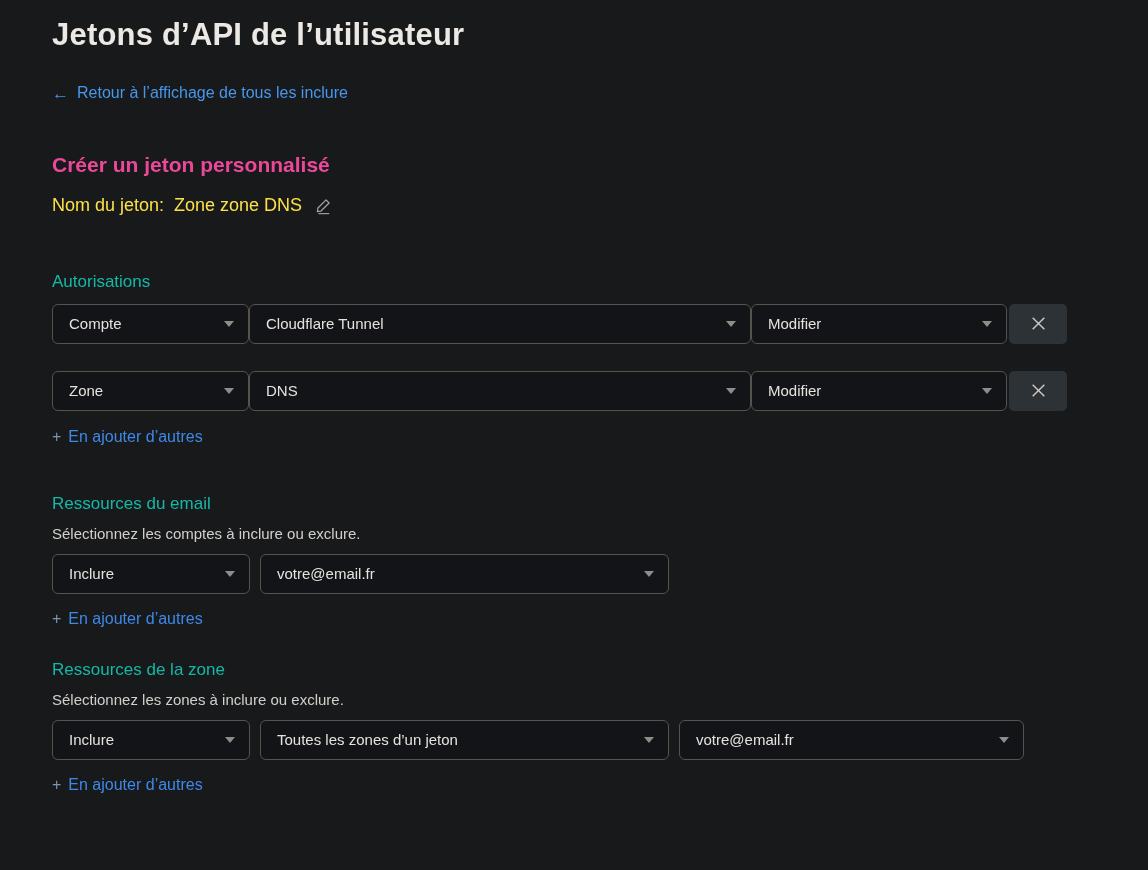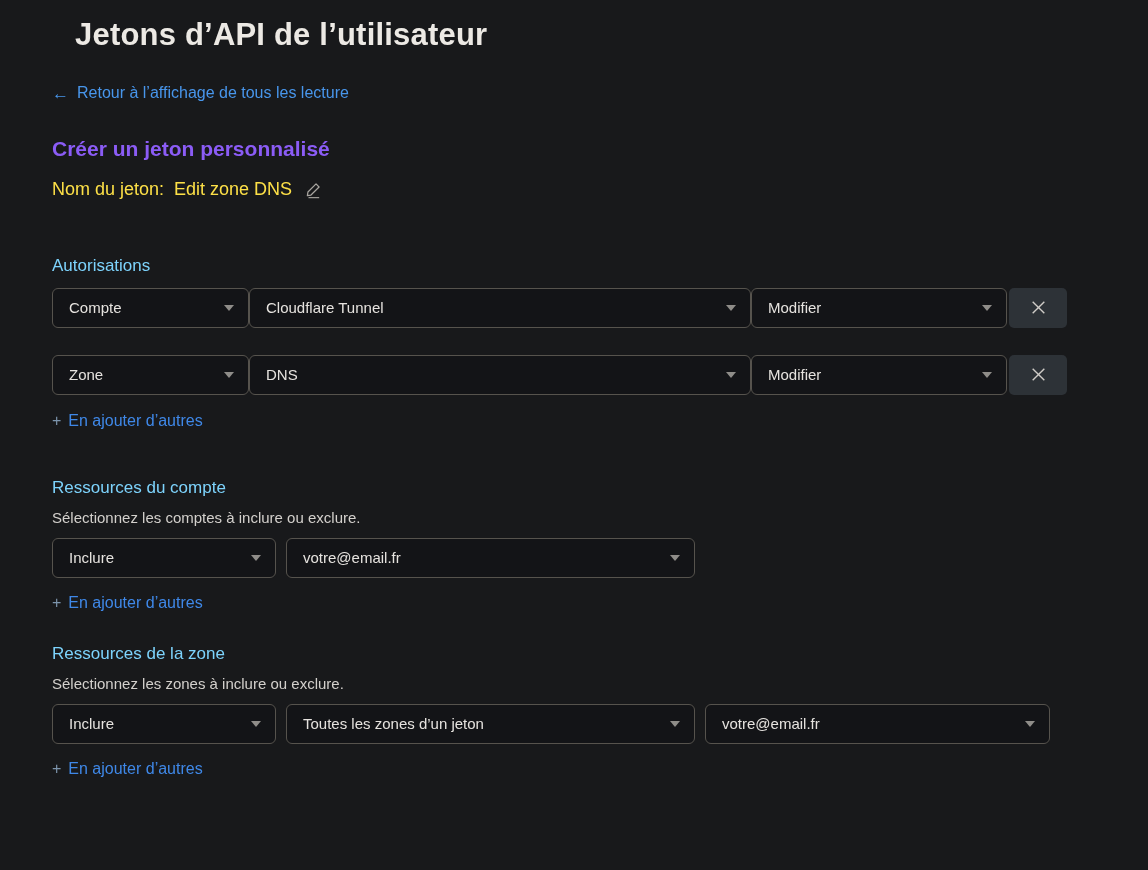--- a/index.html
+++ b/index.html
@@ -12,56 +12,55 @@
   .page {
     padding: 16px 52px 0 52px;
     color: #e6e3df;
   }
   h1.page-title {
     font-size: 31px;
     font-weight: 600;
     color: #ece9e4;
     letter-spacing: 0.2px;
     line-height: 1.2;
-    margin-left: 23px;
   }
   .back-link {
     display: inline-flex;
     align-items: center;
     gap: 8px;
     margin-top: 31px;
     font-size: 16px;
     color: #4896ec;
     text-decoration: none;
     cursor: pointer;
   }
   .back-link .arrow { font-size: 17px; line-height: 1; }
   h2.create-heading {
-    margin-top: 34px;
+    margin-top: 50px;
     font-size: 21px;
     font-weight: 700;
-    color: #8b5cf6;
+    color: #ec4899;
   }
   .token-name-row {
     margin-top: 18px;
     display: flex;
     align-items: center;
     gap: 10px;
     font-size: 18px;
     color: #fde047;
   }
   .icon-btn {
     background: none; border: none; cursor: pointer;
     display: inline-flex; align-items: center; justify-content: center;
     padding: 2px;
   }
   .section-heading {
     font-size: 17px;
     font-weight: 400;
-    color: #7dd3fc;
+    color: #14b8a6;
   }
   .perm-heading   { margin-top: 55px; }
   .acct-heading   { margin-top: 48px; }
   .zone-heading   { margin-top: 32px; }
   .section-desc {
     margin-top: 11px;
     font-size: 15px;
     color: #d3d0cc;
   }
   .controls-row {
@@ -87,21 +86,21 @@
     width: 0; height: 0;
     border-left: 5px solid transparent;
     border-right: 5px solid transparent;
     border-top: 6px solid #8f8d89;
     margin-left: 12px;
     flex: 0 0 auto;
   }
   .w-scope  { width: 197px; }
   .w-perm   { width: 502px; justify-content: space-between; }
   .w-access { width: 256px; }
-  .w-op     { width: 224px; }
+  .w-op     { width: 198px; }
   .w-val    { width: 409px; }
   .w-zval   { width: 345px; }
   .remove-btn {
     width: 58px; height: 40px;
     margin-left: 2px;
     background: #2d3237;
     border: none;
     border-radius: 5px;
     display: flex; align-items: center; justify-content: center;
     cursor: pointer;
@@ -121,28 +120,28 @@
 </style>
 </head>
 <body>
 
 <div class="page">
 
   <h1 class="page-title">Jetons d’API de l’utilisateur</h1>
 
   <a class="back-link">
     <span class="arrow">←</span>
-    <span>Retour à l’affichage de tous les lecture</span>
+    <span>Retour à l’affichage de tous les inclure</span>
   </a>
 
   <h2 class="create-heading">Créer un jeton personnalisé</h2>
 
   <div class="token-name-row">
     <span>Nom du jeton:</span>
-    <span>Edit zone DNS</span>
+    <span>Zone zone DNS</span>
     <button class="icon-btn">
       <span style="display:inline-flex;">
         <svg width="18" height="18" viewBox="0 0 16 16" fill="none">
           <path d="M10.7 2.6l2.7 2.7L6.2 12.5 3 13l.5-3.2 7.2-7.2z" stroke="#a8a5a0" stroke-width="1.1" stroke-linejoin="round"></path>
           <line x1="4" y1="14.8" x2="13.5" y2="14.8" stroke="#a8a5a0" stroke-width="1"></line>
         </svg>
       </span>
     </button>
   </div>
 
@@ -196,21 +195,21 @@
   </div>
 
   <div class="mt-add-perm">
     <a class="add-link">
       <span class="plus">+</span>
       <span>En ajouter d’autres</span>
     </a>
   </div>
 
   
-  <div class="section-heading acct-heading">Ressources du compte</div>
+  <div class="section-heading acct-heading">Ressources du email</div>
   <div class="section-desc">Sélectionnez les comptes à inclure ou exclure.</div>
 
   <div class="controls-row" style="gap:10px;">
     <div class="select w-op">
       <span>Inclure</span>
       <i class="caret"></i>
     </div>
     <div class="select w-val">
       <span>votre@email.fr</span>
       <i class="caret"></i>

